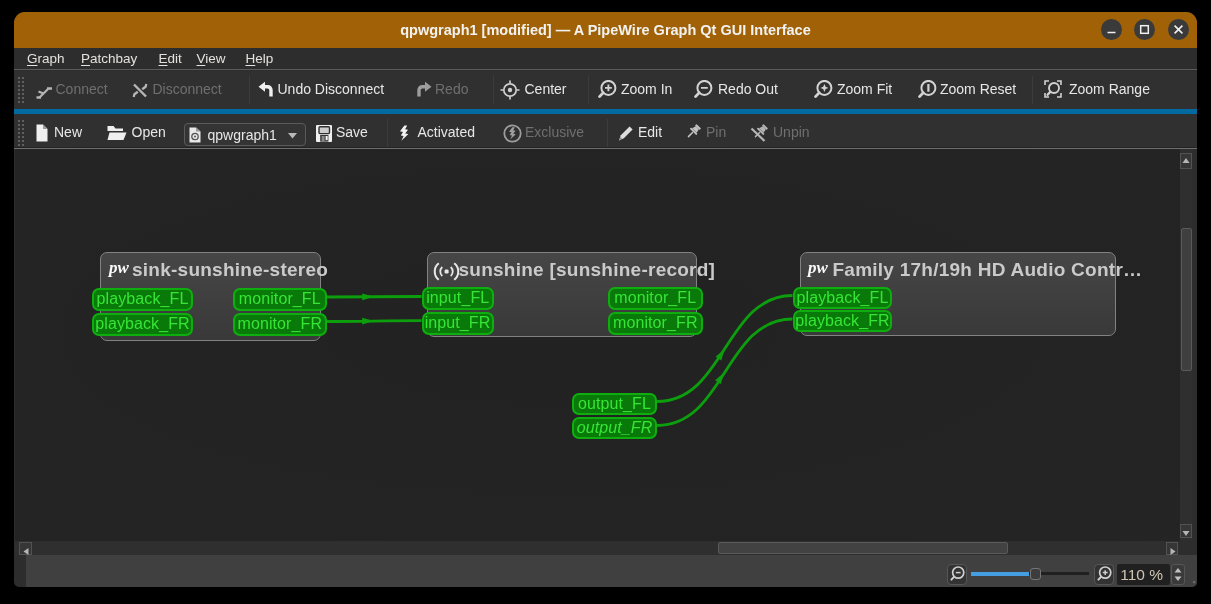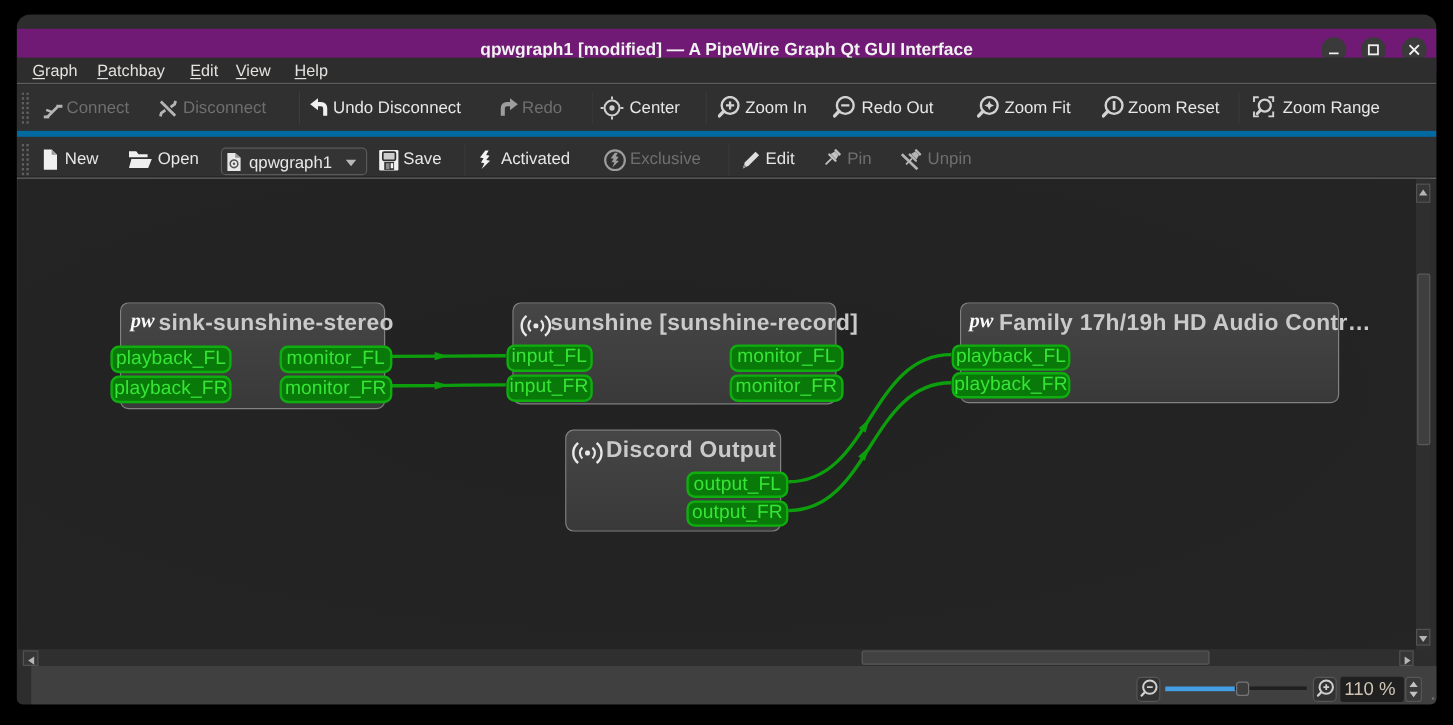--- a/index.html
+++ b/index.html
@@ -1,21 +1,21 @@
 <!DOCTYPE html>
 <html><head>
 <meta charset="utf-8">
 <style>
   * { margin:0; padding:0; box-sizing:border-box; }
   html,body { width:1211px; height:604px; background:#000; overflow:hidden;
     font-family:"Liberation Sans", sans-serif; }
   #win { position:absolute; left:14px; top:12px; width:1183px; height:575px;
     background:#2d2d2d; border-radius:11px 11px 5px 5px; overflow:hidden; }
   
-  #titlebar { position:absolute; left:0; top:0; width:100%; height:36px; background:#701a75;margin-top:12px; }
+  #titlebar { position:absolute; left:0; top:0; width:100%; height:36px; background:#a16207; }
   #title { position:absolute; left:0; right:0; top:0; height:36px; line-height:37px;
     text-align:center; color:#f2f2f2; font-weight:bold; font-size:14.5px; }
   .wbtn { position:absolute; top:7px; width:21px; height:21px; border-radius:50%;
     background:#3a3a3a; }
   
   #menubar { position:absolute; left:0; top:36px; width:100%; height:22px; background:#2d2d2d;
     border-bottom:1px solid #5c5c5c; color:#e4e1de; font-size:13.5px; }
   #menubar span { position:absolute; top:3px; }
   #menubar u { text-decoration-thickness:1px; text-underline-offset:2px; }
   
@@ -282,44 +282,32 @@
           </g>
         </svg>
         <div class="ntitle" style="left:30.5px;">sunshine [sunshine-record]</div>
     </div>
     <div class="node" style="left:785px;top:103px;width:316px;height:84px;">
       <svg style="position:absolute;left:6.5px;top:8px;overflow:visible" width="21" height="18">
           <text x="0" y="11.5" font-size="17" font-weight="bold" font-style="italic" fill="#fafafa" font-family="Liberation Serif">pw</text>
         </svg>
         <div class="ntitle" style="left:31.5px;">Family 17h/19h HD Audio Contr…</div>
     </div>
-    <div class="node" style="left:455.5px;top:208.5px;width:180.5px;height:85.5px;">
-      <svg style="position:absolute;left:6.5px;top:9px;overflow:visible" width="23" height="19">
-          <g stroke="#e8e8e8" fill="none">
-            <rect x="9.6" y="7.5" width="4" height="4" rx="1.3" fill="#e8e8e8" stroke="none"></rect>
-            <path d="M7.3 5 A6 6 0 0 0 7.3 14" stroke-width="1.8"></path>
-            <path d="M15.7 5 A6 6 0 0 1 15.7 14" stroke-width="1.8"></path>
-            <path d="M3.8 1.2 A10.5 10.5 0 0 0 3.8 17.8" stroke-width="2"></path>
-            <path d="M19.2 1.2 A10.5 10.5 0 0 1 19.2 17.8" stroke-width="2"></path>
-          </g>
-        </svg>
-        <div class="ntitle" style="left:33.5px;">Discord Output</div>
-    </div>
     <div class="port" style="left:77px;top:139px;width:101px;height:23px;line-height:18.5px;">playback_FL</div>
     <div class="port" style="left:77px;top:163.5px;width:101px;height:23px;line-height:18.5px;">playback_FR</div>
     <div class="port" style="left:218px;top:139px;width:93.5px;height:23px;line-height:18.5px;">monitor_FL</div>
     <div class="port" style="left:218px;top:163.5px;width:93.5px;height:23px;line-height:18.5px;">monitor_FR</div>
     <div class="port" style="left:406.5px;top:138px;width:72.5px;height:23px;line-height:18.5px;">input_FL</div>
     <div class="port" style="left:406.5px;top:162.5px;width:72px;height:23px;line-height:18.5px;">input_FR</div>
     <div class="port" style="left:593px;top:138px;width:94.5px;height:23px;line-height:18.5px;">monitor_FL</div>
     <div class="port" style="left:593px;top:162.5px;width:94.5px;height:23px;line-height:18.5px;">monitor_FR</div>
     <div class="port" style="left:778px;top:137.5px;width:99px;height:22px;line-height:17.5px;">playback_FL</div>
     <div class="port" style="left:778px;top:161px;width:99px;height:22px;line-height:17.5px;">playback_FR</div>
     <div class="port" style="left:557px;top:243.5px;width:85px;height:22px;line-height:17.5px;">output_FL</div>
-    <div class="port" style="left:557px;top:267.5px;width:85px;height:22px;line-height:17.5px;">output_FR</div>
+    <div class="port" style="left:557px;top:267.5px;width:85px;height:22px;line-height:17.5px;font-style:italic;">output_FR</div>
   </div>
   <div id="vsb">
     <div class="sbtn" style="left:0;top:3.5px;width:12px;height:16px;">
       <svg width="10" height="14">
           <path d="M5 4 L8.5 9 H1.5 Z" fill="#b5b5b5"></path>
         </svg>
     </div>
     <div class="shandle" style="left:0.5px;top:79px;width:11px;height:143px;"></div>
     <div class="sbtn" style="left:0;top:374.5px;width:12px;height:14px;">
       <svg width="10" height="12">

